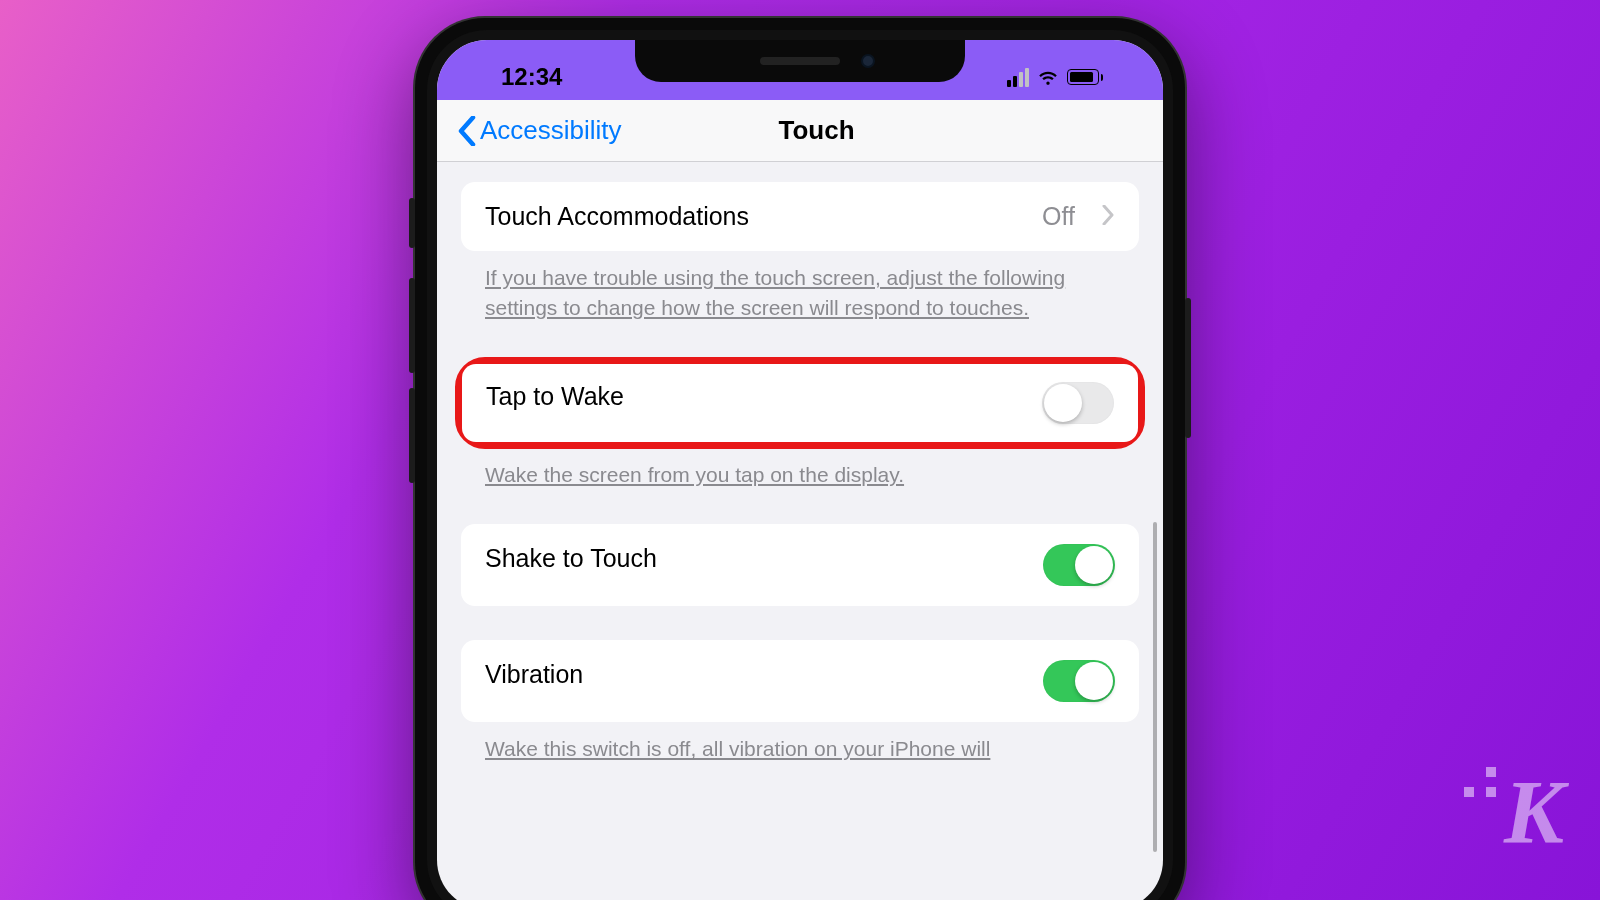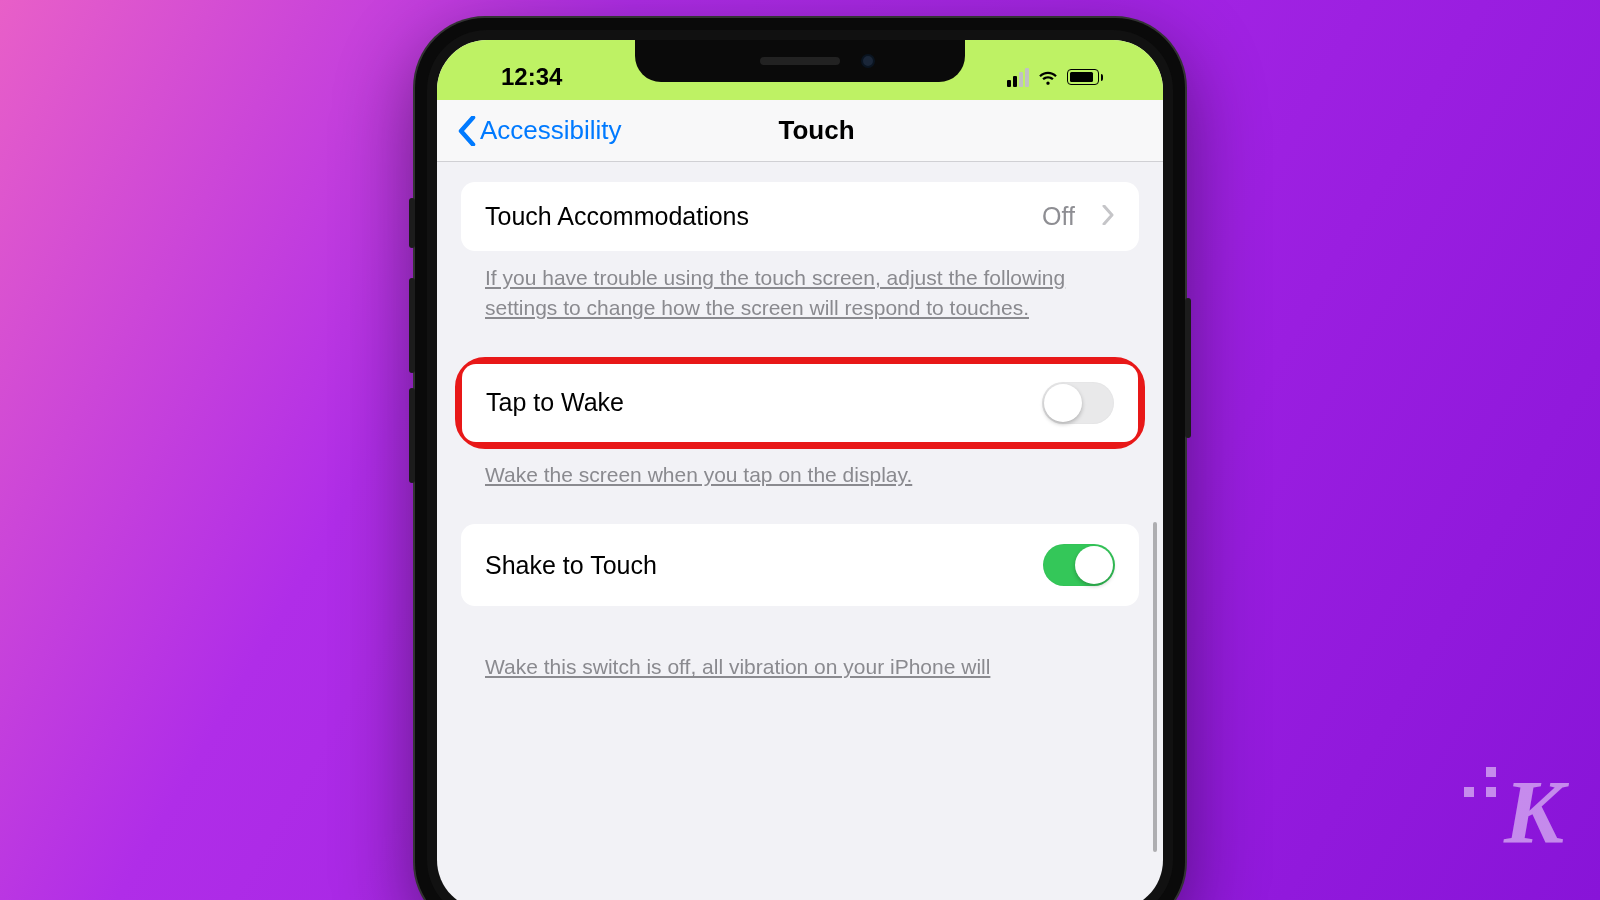--- a/index.html
+++ b/index.html
@@ -69,21 +69,21 @@
     .speaker { width: 80px; height: 8px; background:#222; border-radius:5px; }
     .camera { width: 14px; height:14px; border-radius:50%; background:#1a2638; border:2px solid #0a1420; position:absolute; right:90px; }
 
     
     .status-bar {
       height: 60px;
       display: flex;
       justify-content: space-between;
       align-items: center;
       padding: 14px 42px 0;
-      background: #bef264;
+      background: #8b5cf6;
     }
     .status-time { font-size: 24px; font-weight: 600; color:#000; padding-left: 22px;}
     .status-right { display:flex; align-items:center; gap:8px; padding-right: 18px; }
 
     .signal-bars { display:flex; align-items:flex-end; gap:2px; }
     .signal-bars span { width:4px; background:#000; border-radius:1px; }
     .signal-bars span:nth-child(1){height:7px;}
     .signal-bars span:nth-child(2){height:11px;}
     .signal-bars span:nth-child(3){height:15px; background:#c1c1c4;}
     .signal-bars span:nth-child(4){height:19px; background:#c1c1c4;}
@@ -118,21 +118,20 @@
     .nav-title { font-size:26px; font-weight:600; color:#000;margin-left:33px; }
 
     
     .content { padding: 20px 24px 0; height: calc(100% - 122px); overflow:hidden; position:relative;}
 
     .cell {
       background:#fff;
       border-radius: 14px;
       padding: 20px 24px;
       display:flex;
-      align-items:center;
       justify-content:space-between;
       font-size: 25px;
       color:#000;
     }
     .cell .right { display:flex; align-items:center; gap:26px; color:#8e8e93; }
     .cell .chevron svg { width:14px; height:20px; }
 
     .footer-text {
       padding: 12px 24px 0;
       font-size: 21px;
@@ -261,33 +260,39 @@
         <div class="section-gap"></div>
 
         <div class="highlight">
           <div class="cell">
             <span>Tap to Wake</span>
             <div class="toggle">
                 <div class="knob"></div>
               </div>
           </div>
         </div>
-        <div class="footer-text">Wake the screen when you tap on the display.</div>
+        <div class="footer-text">Wake the screen from you tap on the display.</div>
 
         <div class="section-gap"></div>
 
         <div class="cell">
           <span>Shake to Touch</span>
           <div class="toggle on">
               <div class="knob"></div>
             </div>
         </div>
 
         <div class="section-gap"></div>
 
+        <div class="cell">
+          <span>Vibration</span>
+          <div class="toggle on">
+              <div class="knob"></div>
+            </div>
+        </div>
         <div class="footer-text">Wake this switch is off, all vibration on your iPhone will</div>
 
         <div class="scroll-indicator"></div>
       </div>
 
     </div>
   </div>
 </div>
 
 <div class="watermark">

